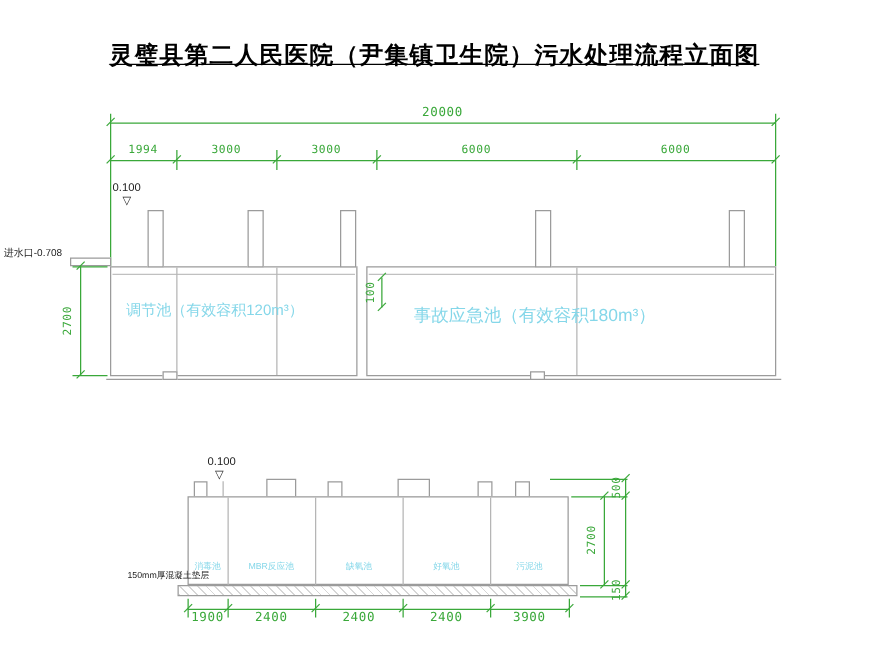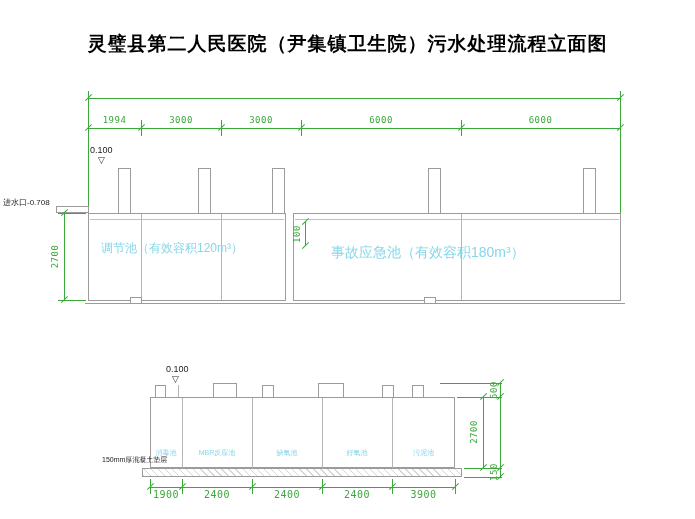--- a/index.html
+++ b/index.html
@@ -1,20 +1,20 @@
 <!DOCTYPE html>
 <html style="--dimension: #3aa83a; --label: #85d7e9; --line: #9b9b9b;"><head>
 <meta charset="utf-8">
 <style>
   * { margin:0; padding:0; box-sizing:border-box; }
   :root { --dimension:#3aa83a; --label:#85d7e9; --line:#9b9b9b; }
   html,body { background:#ffffff; font-family:"Liberation Sans", sans-serif; }
   #canvas { position:relative; width:695px; height:519px; background:#fff; overflow:hidden; }
   .title { position:absolute; left:0; right:0; top:31px; text-align:center;
-           font:bold 19px "Liberation Serif","DejaVu Serif",serif; color:#000; letter-spacing:1px; }
+           font:bold 19px "Liberation Serif","DejaVu Serif",serif; color:#000; letter-spacing:1px;text-decoration:underline; }
   .hl   { position:absolute; height:0; border-top:1px solid var(--dimension); }
   .vl   { position:absolute; width:0; border-left:1px solid var(--dimension); }
   .tick { position:absolute; width:9px; height:1px; background:var(--dimension); transform:rotate(-45deg); }
   .dimt { position:absolute; color:var(--dimension); font:10px "DejaVu Sans Mono","Liberation Mono",monospace;
           text-align:center; line-height:11px; letter-spacing:0.5px; white-space:nowrap; }
   .dimt.small { font-size:9px; }
   .rot  { transform:rotate(-90deg); }
   .grect { position:absolute; border:1px solid var(--line); background:#fff; }
   .gline-h { position:absolute; height:0; border-top:1px solid #c0c0c0; }
   .gline-v { position:absolute; width:0; border-left:1px solid #b5b5b5; }
@@ -27,20 +27,21 @@
 </head>
 <body>
 
 <div id="canvas">
 
   <div class="title">灵璧县第二人民医院（尹集镇卫生院）污水处理流程立面图</div>
 
   <div class="hl" style="left:88px;top:98px;width:532px"></div>
   <div class="tick" style="left:84px;top:97px"></div>
   <div class="tick" style="left:616px;top:97px"></div>
+  <div class="dimt" style="left:88px;top:85px;width:532px">20000</div>
 
   <div class="vl" style="left:88px;top:91px;height:122px"></div>
   <div class="vl" style="left:620px;top:91px;height:122px"></div>
   <div class="vl" style="left:141px;top:120px;height:16px"></div>
   <div class="vl" style="left:221px;top:120px;height:16px"></div>
   <div class="vl" style="left:301px;top:120px;height:16px"></div>
   <div class="vl" style="left:461px;top:120px;height:16px"></div>
 
   <div class="hl" style="left:88px;top:128px;width:532px"></div>
   <div class="tick" style="left:84px;top:127px"></div>

